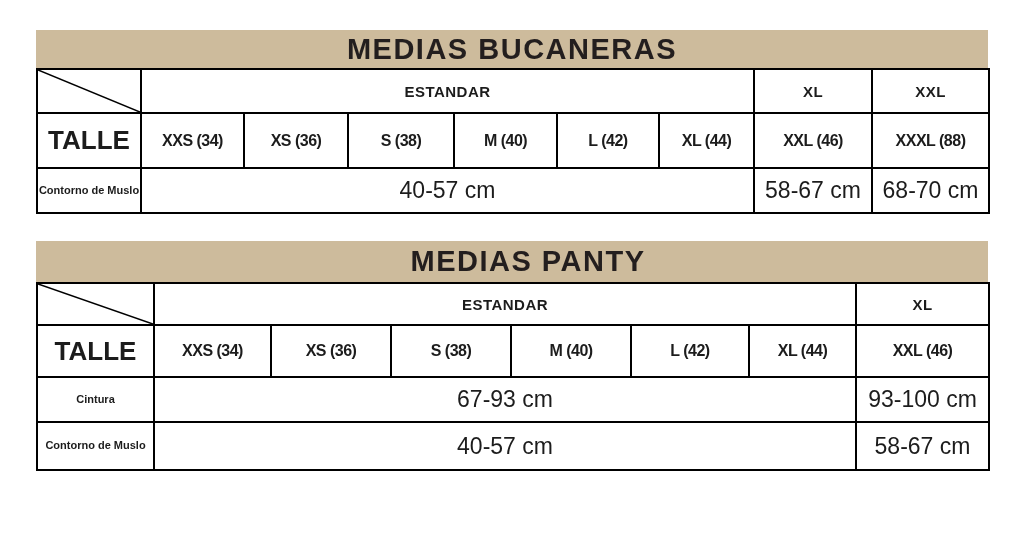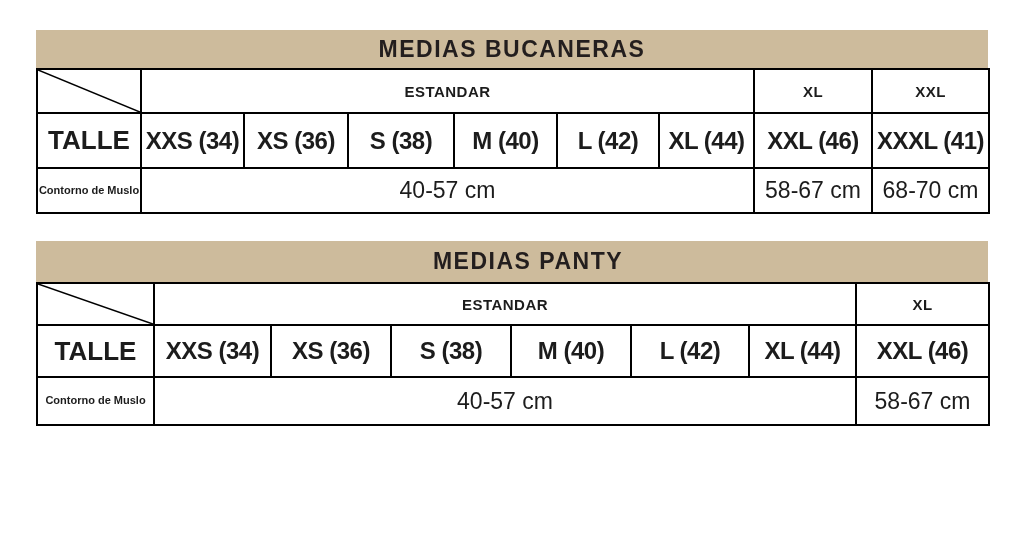--- a/index.html
+++ b/index.html
@@ -10,21 +10,21 @@
     color: #1c1c1c;
   }
   .sheet { position: relative; width: 1024px; height: 547px; overflow: hidden; }
   .block { position: absolute; left: 36px; width: 952px; }
   .block-1 { top: 30px; }
   .block-2 { top: 241px; }
 
   .band {
     background: #cdbb9c;
     display: flex; align-items: center; justify-content: center;
-    font-size: 23px; font-weight: 600; letter-spacing: 1.5px;
+    font-size: 29px; font-weight: 600; letter-spacing: 1.5px;
     color: #231e1e;
   }
   .band-1 { height: 38px; }
   .band-2 { height: 41px; padding-left: 32px; }
 
   table.sizes {
     border-collapse: collapse;
     table-layout: fixed;
     width: 952px;
   }
@@ -41,21 +41,21 @@
   .t1r1 { height: 44px; }
   .t1r2 { height: 55px; }
   .t1r3 { height: 45px; }
   
   .t2r1 { height: 42px; }
   .t2r2 { height: 52px; }
   .t2rm { height: 45px; }
   .t2r5 { height: 48px; }
 
   td.gh    { font-size: 15px; font-weight: bold; letter-spacing: 0.5px; }
-  td.size  { font-size: 24px; font-weight: bold; letter-spacing: -0.5px; }
+  td.size  { font-size: 16px; font-weight: bold; letter-spacing: -0.5px; }
   td.talle { font-size: 26px; font-weight: bold; }
   td.mlabel{ font-size: 11px; font-weight: bold; line-height: 1.2; padding: 0 8px; }
   td.val   { font-size: 23px; font-weight: normal; margin-left: 20px; }
 
   td.diag { position: relative; padding: 0; }
   td.diag svg { position: absolute; left: 0; top: 0; width: 100%; height: 100%; display: block; }
 </style>
 </head>
 <body>
 
@@ -88,21 +88,21 @@
       </tr>
       <tr class="t1r2">
         <td class="talle">TALLE</td>
         <td class="size">XXS (34)</td>
         <td class="size">XS (36)</td>
         <td class="size">S (38)</td>
         <td class="size">M (40)</td>
         <td class="size">L (42)</td>
         <td class="size">XL (44)</td>
         <td class="size">XXL (46)</td>
-        <td class="size">XXXL (41)</td>
+        <td class="size">XXXL (88)</td>
       </tr>
       <tr class="t1r3">
         <td class="mlabel">Contorno de Muslo</td>
         <td class="val" colspan="6">40-57 cm</td>
         <td class="val">58-67 cm</td>
         <td class="val">68-70 cm</td>
       </tr>
     </tbody>
       </table>
   </section>
@@ -133,20 +133,25 @@
       <tr class="t2r2">
         <td class="talle">TALLE</td>
         <td class="size">XXS (34)</td>
         <td class="size">XS (36)</td>
         <td class="size">S (38)</td>
         <td class="size">M (40)</td>
         <td class="size">L (42)</td>
         <td class="size">XL (44)</td>
         <td class="size">XXL (46)</td>
       </tr>
+      <tr class="t2rm">
+        <td class="mlabel">Cintura</td>
+        <td class="val" colspan="6">67-93 cm</td>
+        <td class="val">93-100 cm</td>
+      </tr>
       <tr class="t2r5">
         <td class="mlabel">Contorno de Muslo</td>
         <td class="val" colspan="6">40-57 cm</td>
         <td class="val">58-67 cm</td>
       </tr>
     </tbody>
       </table>
   </section>
 
 </div>

